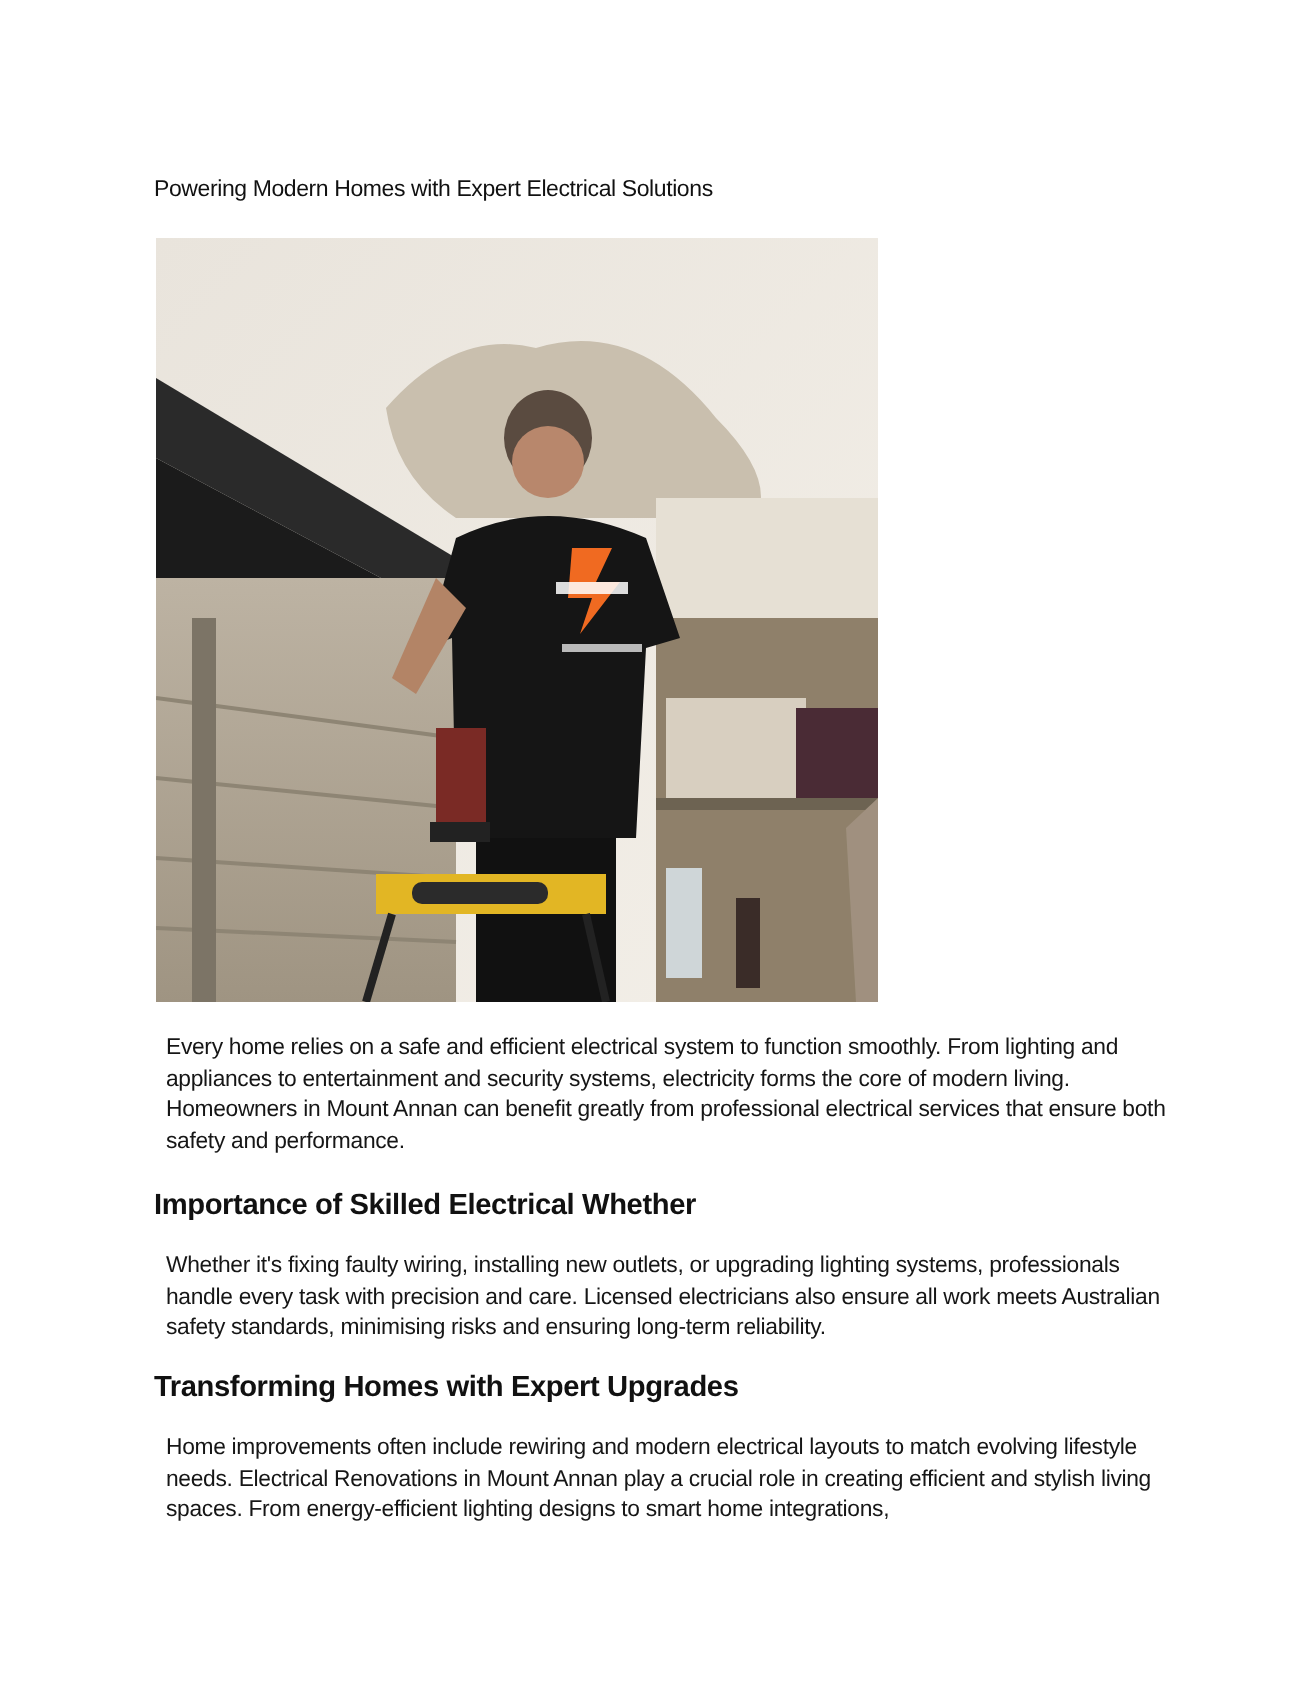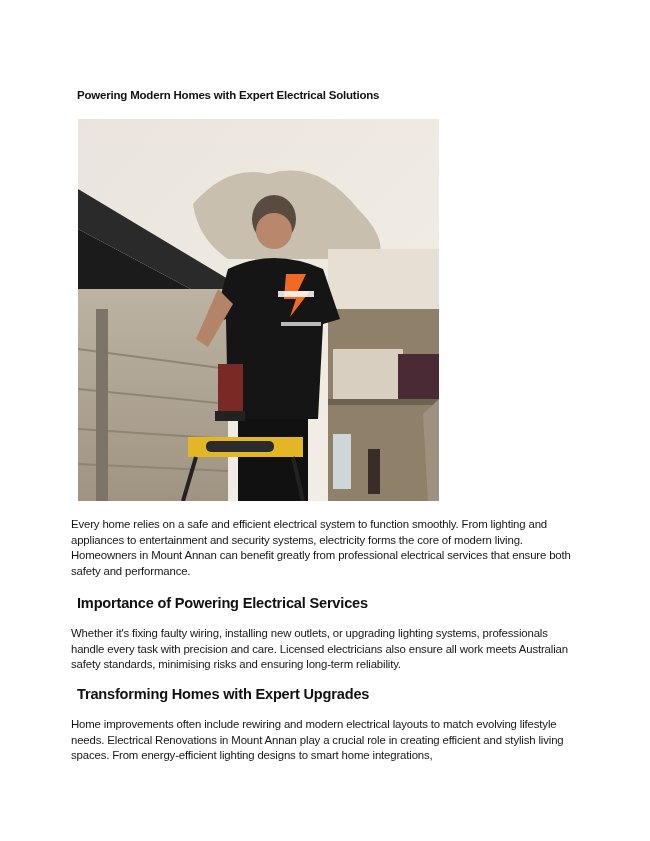--- a/index.html
+++ b/index.html
@@ -1,20 +1,20 @@
 <!DOCTYPE html>
 <html><head>
 <meta charset="utf-8">
 <style>
   html, body { margin: 0; padding: 0; background: #ffffff; }
   body { width: 650px; height: 841px; position: relative; overflow: hidden;
          font-family: "Liberation Sans", sans-serif; color: #111; }
-  .doc-title { position: absolute; left: 77px; top: 89px; font-size: 11.5px; font-weight: bold; letter-spacing: -0.2px; }
+  .doc-title { position: absolute; left: 77px; top: 89px; font-size: 11.5px; font-weight: normal; letter-spacing: -0.2px; }
   .photo { position: absolute; left: 78px; top: 119px; width: 361px; height: 382px; overflow: hidden; background: #d8cfc2; }
-  .para { position: absolute; left: 71px; width: 510px; font-size: 11.4px; line-height: 15.6px; letter-spacing: -0.15px; color: #161616; }
+  .para { position: absolute; left: 83px; width: 510px; font-size: 11.4px; line-height: 15.6px; letter-spacing: -0.15px; color: #161616; }
   .h2 { position: absolute; left: 77px; font-size: 14.6px; font-weight: bold; letter-spacing: -0.2px; color: #111; }
   .p1 { top: 517px; }
   .h2a { top: 595px; }
   .p2 { top: 626px; }
   .h2b { top: 686px; }
   .p3 { top: 717px; }
   b { font-weight: normal; }
 </style>
 </head>
 <body>
@@ -76,17 +76,17 @@
     <rect x="128" y="322" width="68" height="11" rx="5" fill="#2b2b2b"></rect>
     <line x1="118" y1="338" x2="105" y2="382" stroke="#222" stroke-width="4"></line>
     <line x1="215" y1="338" x2="225" y2="382" stroke="#222" stroke-width="4"></line>
 
     <polygon points="345,295 361,280 361,382 350,382" fill="#a0907f"></polygon>
   </svg>
 </div>
 
 <div class="para p1">Every home relies on a safe and efficient electrical system to function smoothly. From lighting and appliances to entertainment and security systems, electricity forms the core of modern living. Homeowners in Mount Annan can benefit greatly from professional electrical services that ensure both safety and performance.</div>
 
-<div class="h2 h2a">Importance of Powering Electrical Services</div>
+<div class="h2 h2a">Importance of Skilled Electrical Whether</div>
 <div class="para p2">Whether it's fixing faulty wiring, installing new outlets, or upgrading lighting systems, professionals handle every task with precision and care. Licensed electricians also ensure all work meets Australian safety standards, minimising risks and ensuring long-term reliability.</div>
 
 <div class="h2 h2b">Transforming Homes with Expert Upgrades</div>
 <div class="para p3"><span>Home improvements often include rewiring and modern electrical layouts to match evolving lifestyle needs. </span><b>Electrical Renovations in Mount Annan</b><span> play a crucial role in creating efficient and stylish living spaces. From energy-efficient lighting designs to smart home integrations,</span></div>
 
 </body></html>

